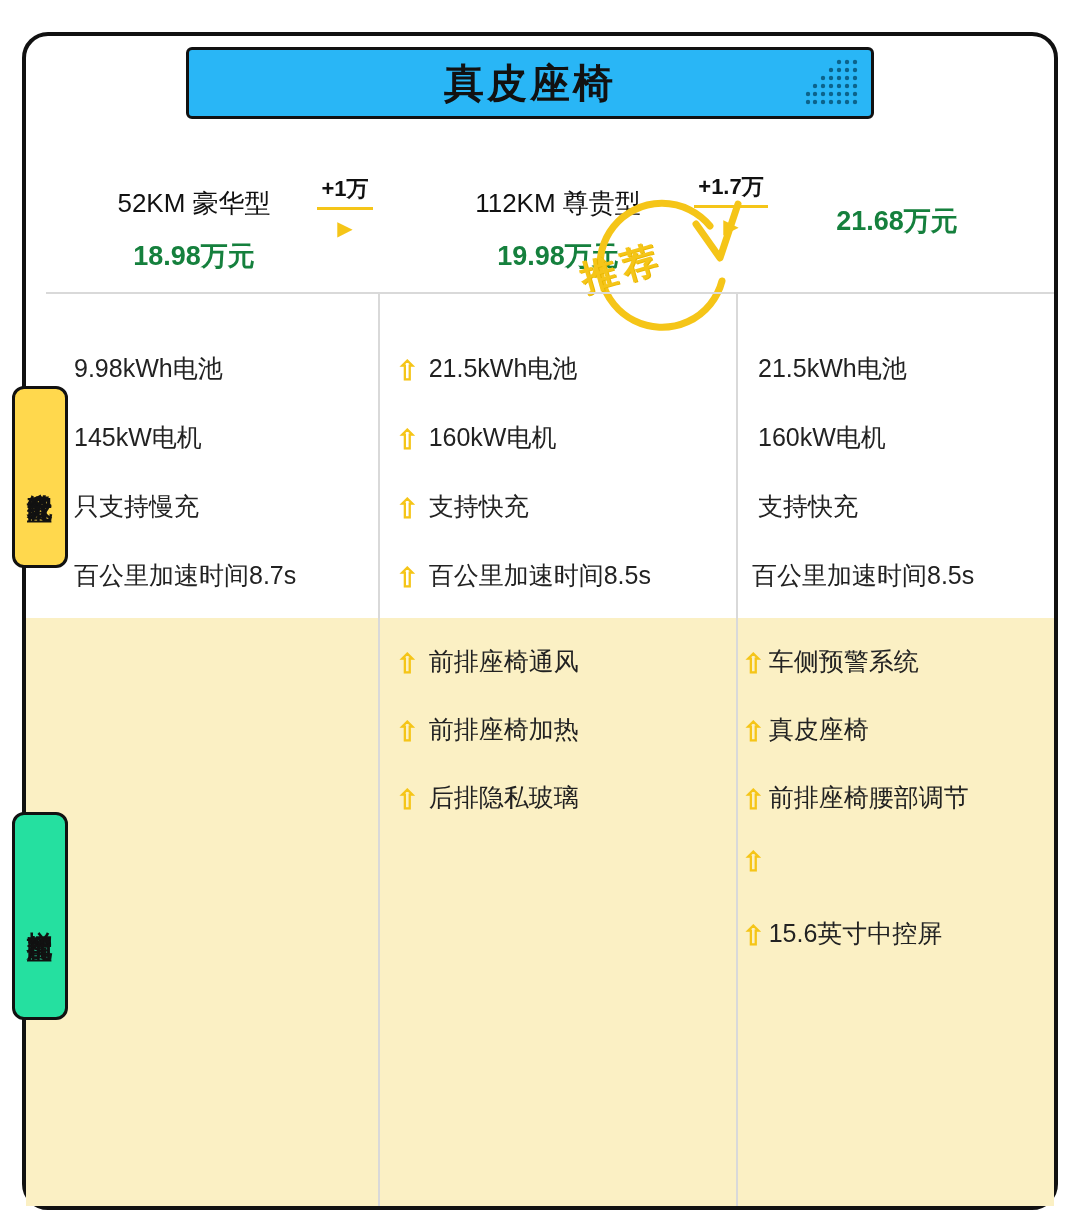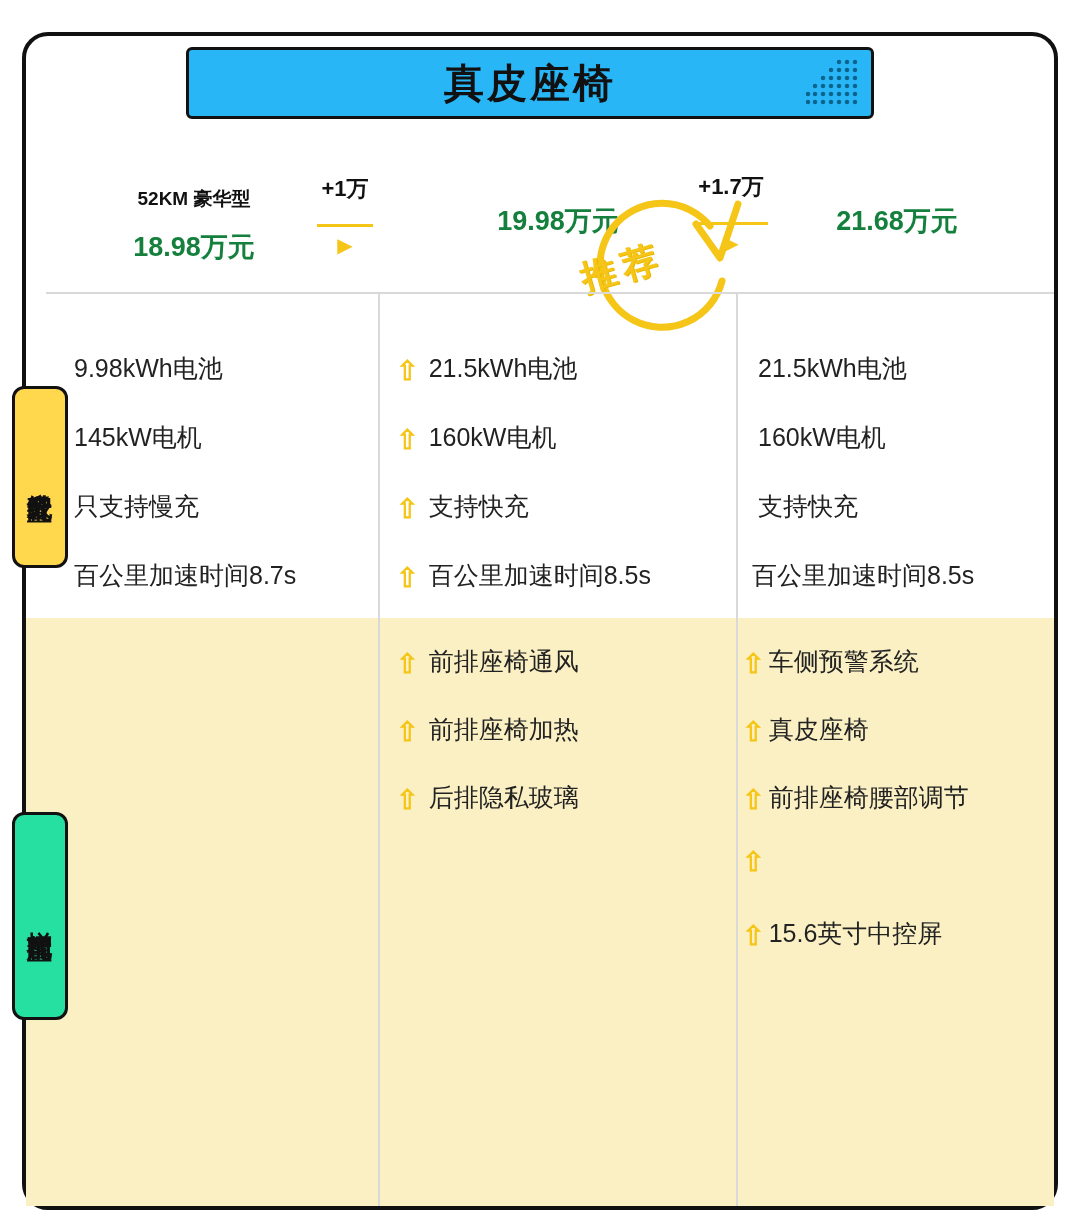--- a/index.html
+++ b/index.html
@@ -58,22 +58,22 @@
     height: 58px;
     opacity: .95;
   }
 
   
   .col-head {
     position: absolute;
     text-align: center;
   }
   .col-title {
-    font-size: 19px;
-    font-weight: bold;
+    font-size: 26px;
+    font-weight: normal;
     color: #111111;
     white-space: nowrap;
   }
   .col-price {
     font-size: 27px;
     font-weight: bold;
     color: #15803d;
     margin-top: 17px;
     white-space: nowrap;
   }
@@ -83,21 +83,21 @@
     position: absolute;
     text-align: center;
     width: 110px;
   }
   .delta-text {
     font-size: 22px;
     font-weight: bold;
     color: #111111;
     border-bottom: 3px solid #f5c518;
     display: inline-block;
-    padding: 0 4px 20px 4px;
+    padding: 0 4px 3px 4px;
     white-space: nowrap;
   }
   .delta-arrow {
     margin-top: 8px;
     font-size: 20px;
     color: #f5c518;
     line-height: 1;
   }
 
   
@@ -243,20 +243,21 @@
         <circle cx="5" cy="46" r="2.2"></circle>
     </g>
   </svg>
 </div>
 
 <div class="col-head" style="left:46px; top:186px; width:296px;">
   <div class="col-title">52KM 豪华型</div>
   <div class="col-price">18.98万元</div>
 </div>
 <div class="col-head" style="left:382px; top:186px; width:352px;">
+  <div class="col-title">112KM 尊贵型</div>
   <div class="col-price">19.98万元</div>
 </div>
 <div class="col-head" style="left:740px; top:186px; width:314px;">
   <div class="col-price">21.68万元</div>
 </div>
 
 <div class="delta" style="left:290px; top:174px;">
   <span class="delta-text">+1万</span>
   <div class="delta-arrow">▶</div>
 </div>

